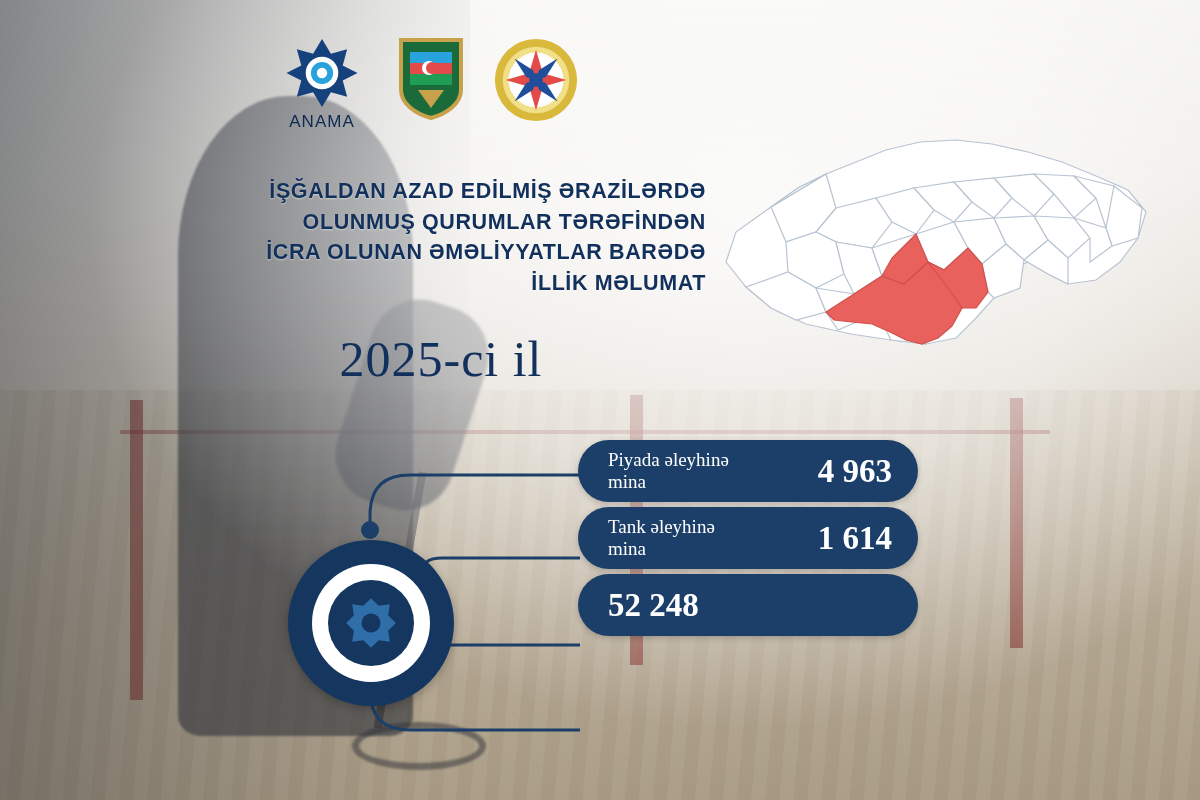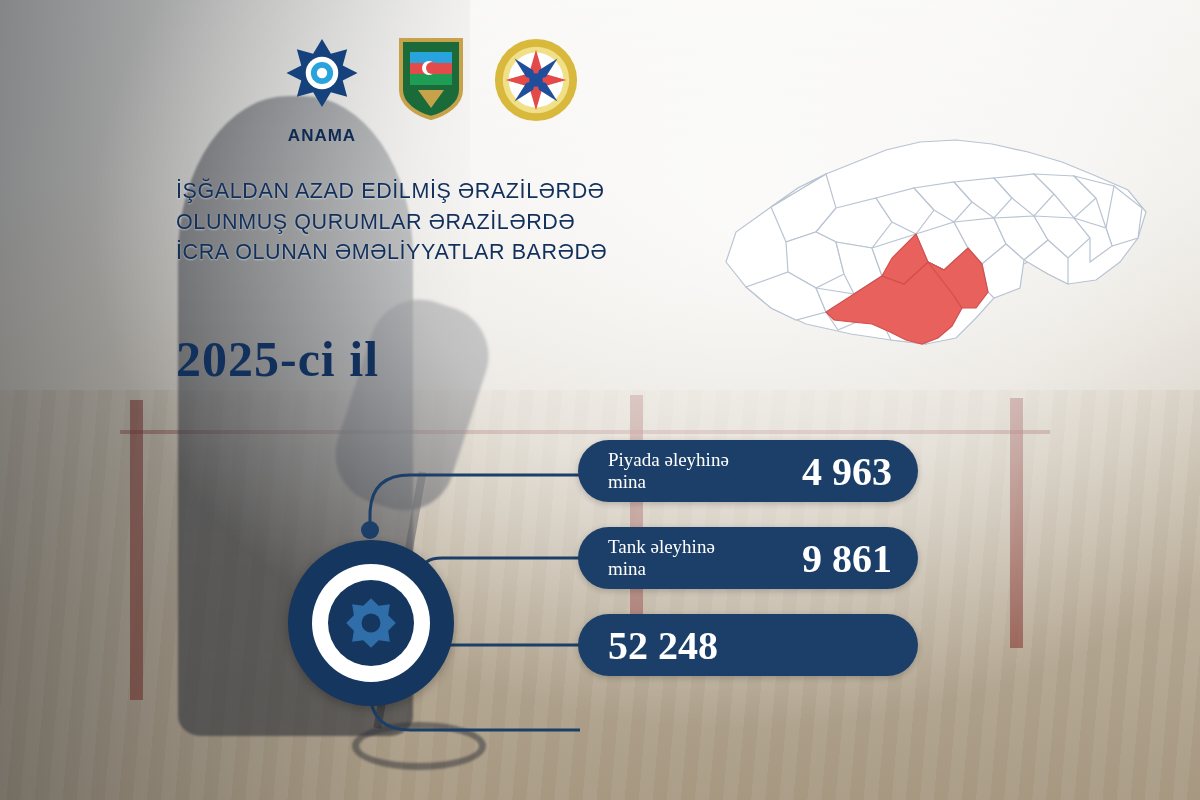--- a/index.html
+++ b/index.html
@@ -108,57 +108,57 @@
   .logo-anama {
     width: 104px;
     text-align: center;
   }
   .anama-mark {
     width: 74px; height: 74px;
     margin: 0 auto;
     position: relative;
   }
   .anama-label {
-    margin-top: 16px;
+    margin-top: 2px;
     font-size: 17px;
     letter-spacing: 1px;
-    font-weight: 700;
+    font-weight: 400;
     color: #0e2a52;
     font-family: "Liberation Sans", sans-serif;
   }
   .logo-mil {
     width: 74px; height: 86px;
     position: relative;
   }
   .logo-emerg {
     width: 88px; height: 88px;
     position: relative;
   }
   
   .headline {
     position: absolute;
     left: 176px; top: 176px;
     width: 530px;
-    text-align: left;
+    text-align: right;
     color: #12305c;
-    font-weight: 400;
+    font-weight: 700;
     font-size: 21.5px;
     line-height: 1.42;
     letter-spacing: .6px;
     text-shadow: 0 1px 2px rgba(255,255,255,.45);
   }
   .year {
     position: absolute;
     left: 176px; top: 330px;
     width: 530px;
-    text-align: left;
+    text-align: center;
     color: #12305c;
     font-family: "Liberation Serif", serif;
     font-size: 50px;
-    font-weight: 700;
+    font-weight: 400;
     letter-spacing: 1px;
   }
   
   .map-wrap {
     position: absolute;
     left: 676px; top: 112px;
     width: 504px; height: 248px;
   }
   
   .emblem {
@@ -194,40 +194,40 @@
     width: 330px; height: 320px;
   }
   
   .stats {
     position: absolute;
     left: 578px; top: 440px;
     width: 340px;
   }
   .stat {
     height: 62px;
-    margin-bottom: 25px;
+    margin-bottom: 5px;
     background: #1b3f68;
     border-radius: 31px;
     display: flex;
     align-items: center;
     justify-content: space-between;
     padding: 0 26px 0 30px;
     box-sizing: border-box;
     color: #ffffff;
     box-shadow: 0 2px 6px rgba(0,0,0,.2);
   }
   .stat-label {
     font-family: "Liberation Serif", serif;
     font-size: 19px;
     line-height: 1.18;
     max-width: 160px;
   }
   .stat-value {
     font-family: "Liberation Serif", serif;
-    font-size: 40px;
+    font-size: 33px;
     font-weight: 700;
     white-space: nowrap;
   }
   .stat--multi .stat-value {
     font-size: 17.5px;
     font-weight: 700;
     text-align: right;
     line-height: 1.35;
   }
   .stat--multi .stat-label { font-size: 18.5px; }
@@ -301,22 +301,23 @@
         </g>
         <circle cx="45" cy="45" r="7" fill="#1f4f9c"></circle>
       </svg>
     </div>
 
   </div>
 
   <div class="headline">
 
     <span class="vline">İŞĞALDAN AZAD EDİLMİŞ ƏRAZİLƏRDƏ</span>
-    <span class="vline">OLUNMUŞ QURUMLAR ƏRAZİLƏRDƏ</span>
+    <span class="vline">OLUNMUŞ QURUMLAR TƏRƏFİNDƏN</span>
     <span class="vline">İCRA OLUNAN ƏMƏLİYYATLAR BARƏDƏ</span>
+    <span class="vline">İLLİK MƏLUMAT</span>
   </div>
 
   <div class="year">2025-ci il</div>
 
   <div class="map-wrap">
     <svg viewBox="0 0 504 248" width="504" height="248" aria-hidden="true">
       <g stroke="#b9c4d2" stroke-width="1.2" fill="#ffffff">
         <path d="M95 95 L60 120 L50 150 L70 175 L95 196 L130 212 L175 222 L215 228 L250 232 L280 226 L300 206 L318 186 L330 160 L352 150 L372 162 L392 172 L420 168 L444 150 L462 126 L470 100 L452 78 L420 64 L386 50 L352 40 L316 32 L280 28 L244 30 L210 38 L180 50 L150 62 L122 76 Z"></path>
         <path d="M150 62 L160 96 L140 120 L110 130 L95 95 Z"></path>
         <path d="M160 96 L200 86 L216 110 L196 136 L160 130 L140 120 Z"></path>
@@ -385,21 +386,21 @@
         <span class="vline">mina</span>
       </div>
       <div class="stat-value">4 963</div>
     </div>
 
     <div class="stat">
       <div class="stat-label">
         <span class="vline">Tank əleyhinə</span>
         <span class="vline">mina</span>
       </div>
-      <div class="stat-value">9 861</div>
+      <div class="stat-value">1 614</div>
     </div>
 
     <div class="stat">
       <div class="stat-value">52 248</div>
     </div>
 
 
   </div>
 
 </div>

